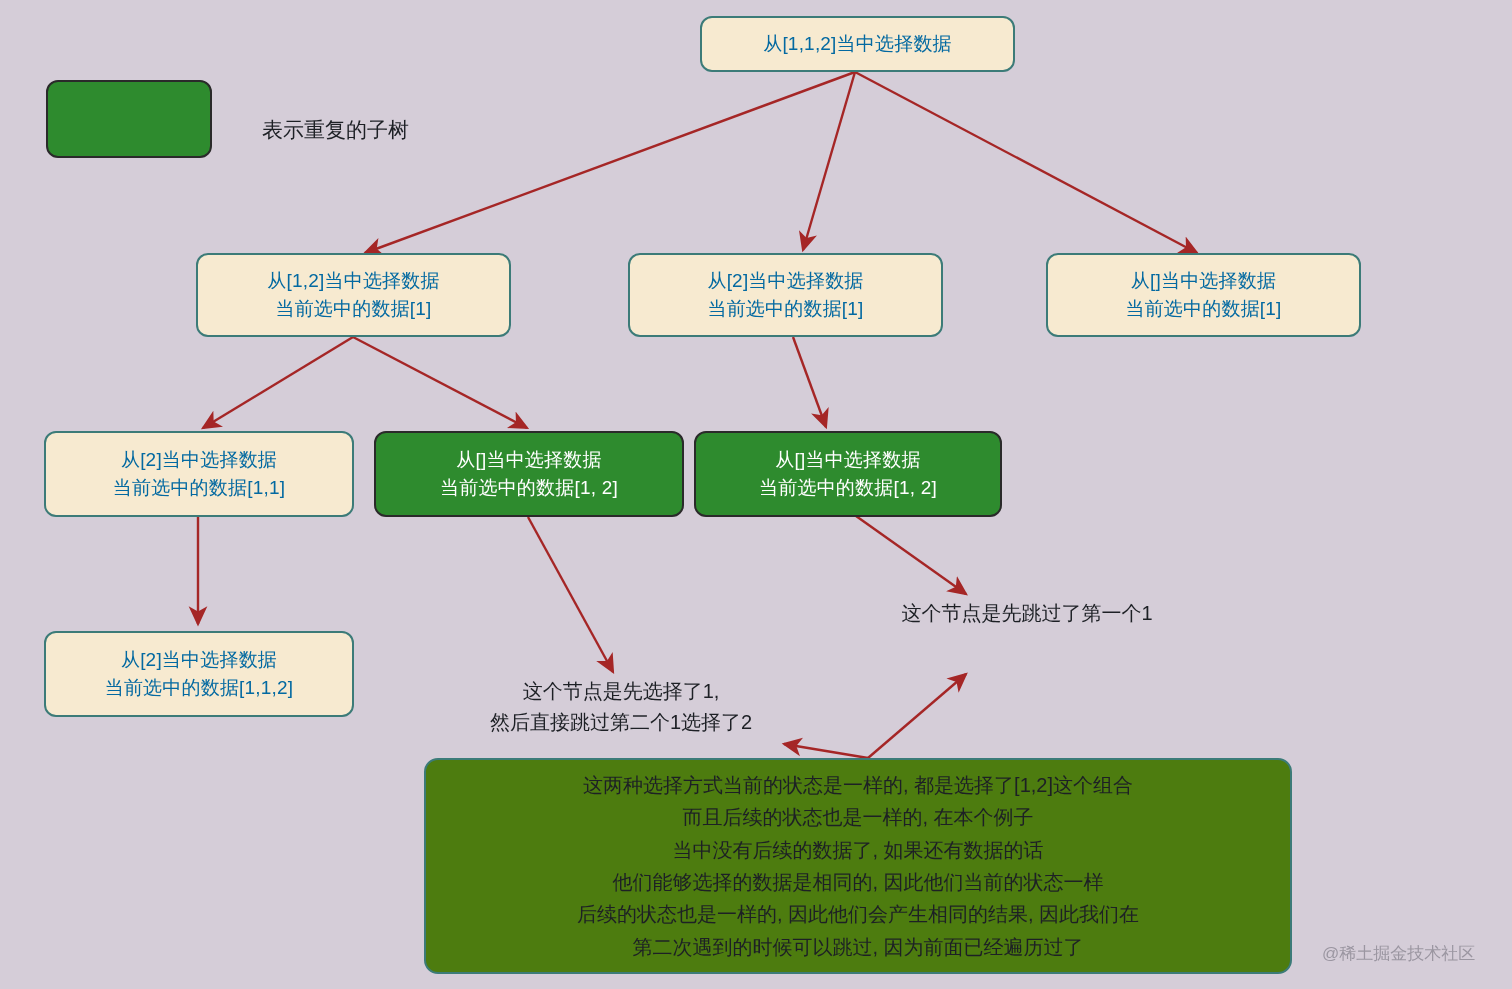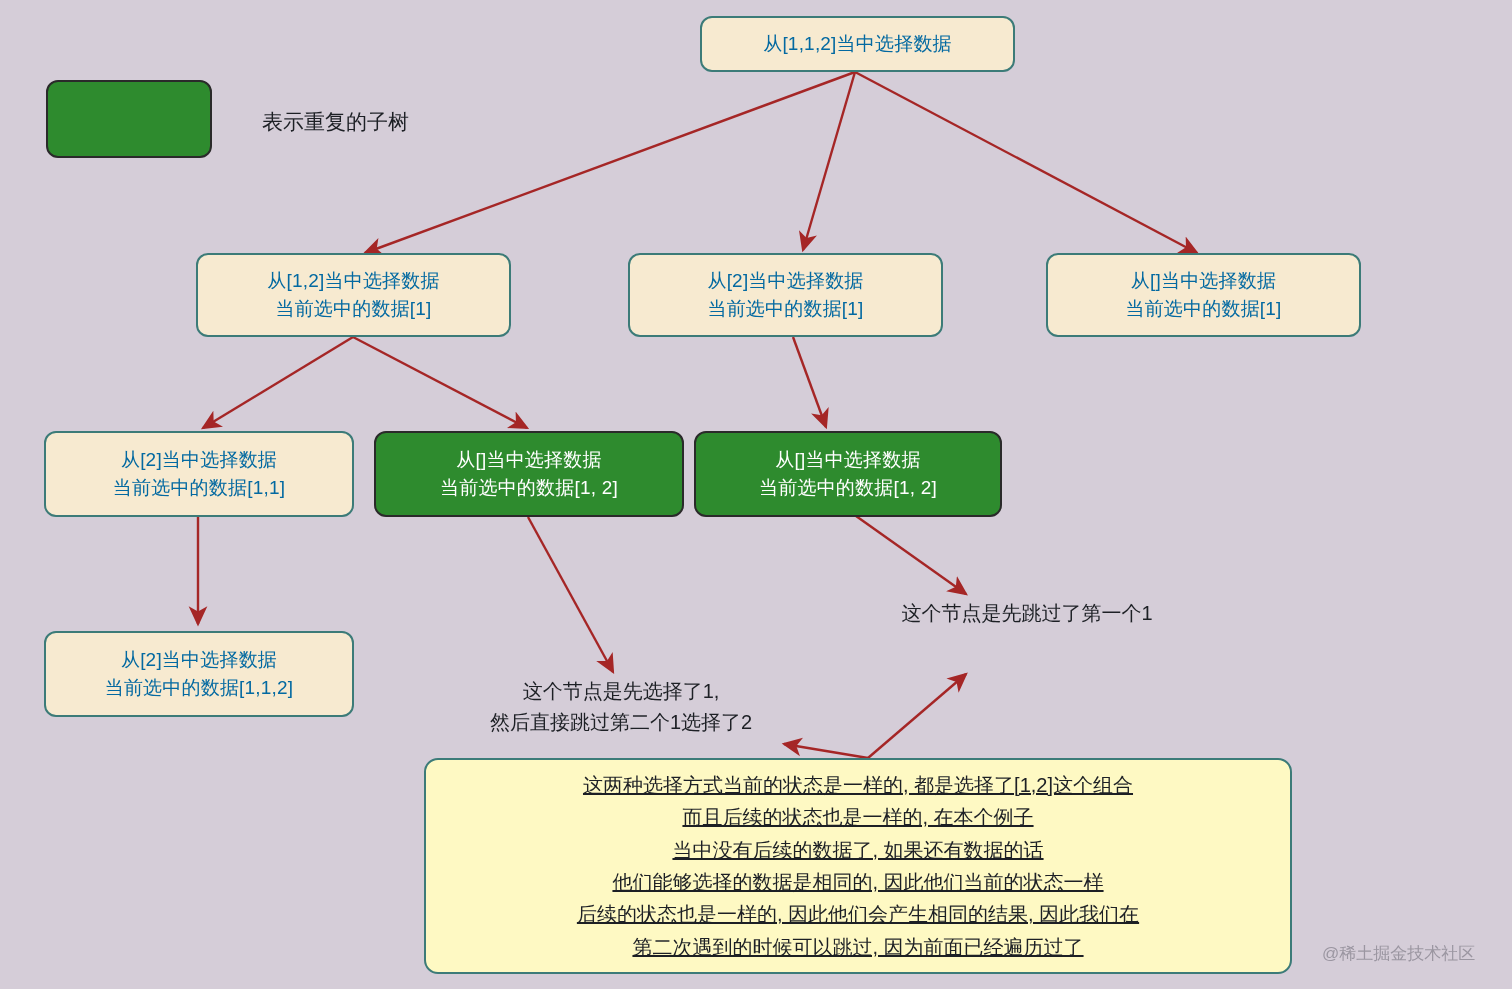--- a/index.html
+++ b/index.html
@@ -69,33 +69,32 @@
     line-height: 1.55;
     color: #1d2025;
     text-align: center;
     white-space: nowrap;
     z-index: 3;
   }
 
   .bigbox {
     position: absolute;
     box-sizing: border-box;
-    background: #fef9c3;
+    background: #4d7c0f;
     border: 2px solid #3c7b78;
     border-radius: 14px;
     display: flex;
     flex-direction: column;
     align-items: center;
     justify-content: center;
     color: #1d2025;
     font-size: 20px;
     line-height: 1.62;
     text-align: center;
     z-index: 3;
-    text-decoration: underline;
   }
   .bigbox .ln { white-space: nowrap; }
 
   .watermark {
     position: absolute;
     font-size: 17px;
     color: #9b96a1;
     white-space: nowrap;
     z-index: 4;
   }
@@ -126,21 +125,21 @@
 
       <path d="M528,517 L613,672"></path>
       <path d="M856,516 L966,594"></path>
 
       <path d="M868,758 L784,744"></path>
       <path d="M868,758 L966,674"></path>
     </g>
   </svg>
 
   <div class="legend-swatch" style="left:46px; top:80px; width:166px; height:78px;"></div>
-  <div class="legend-label" style="left:262px; top:108px;">表示重复的子树</div>
+  <div class="legend-label" style="left:262px; top:116px;">表示重复的子树</div>
 
   <div class="node" style="left:700px; top:16px; width:315px; height:56px;">
     <span class="ln">从[1,1,2]当中选择数据</span>
   </div>
 
   <div class="node" style="left:196px; top:253px; width:315px; height:84px;">
     <span class="ln">从[1,2]当中选择数据</span>
     <span class="ln">当前选中的数据[1]</span>
   </div>
 

